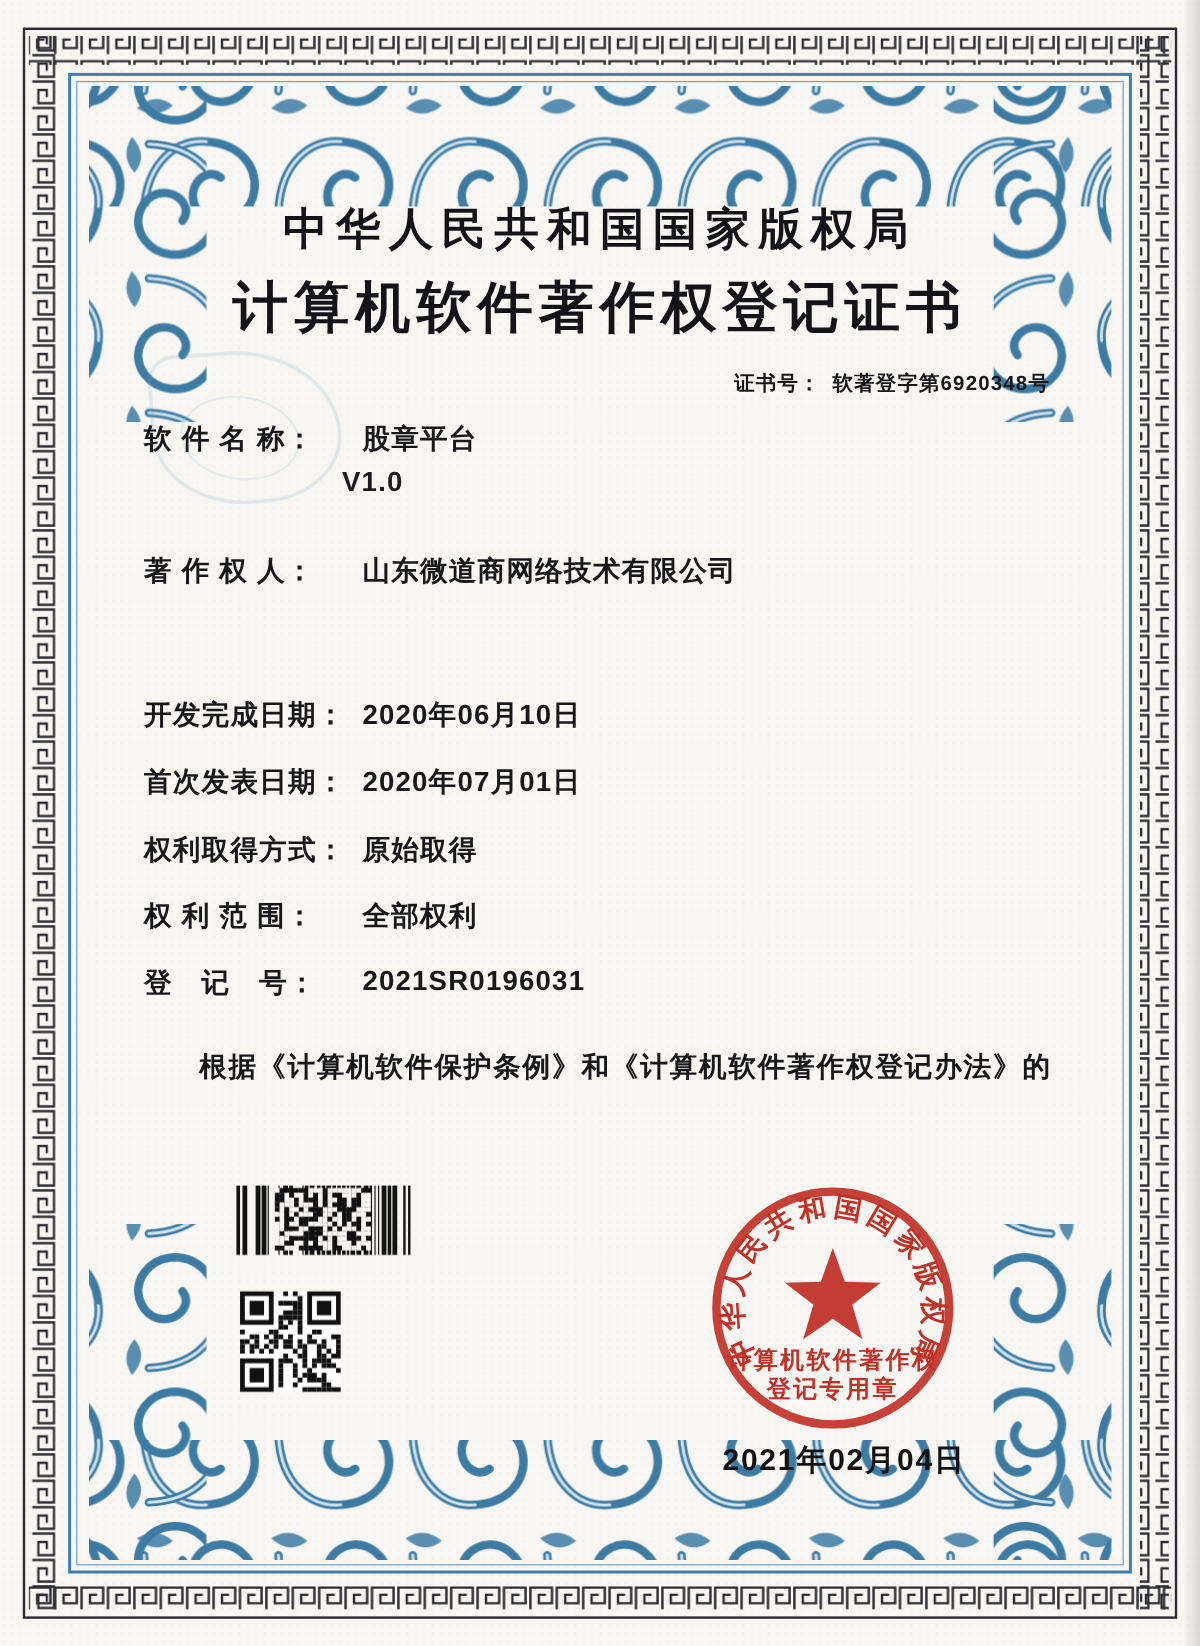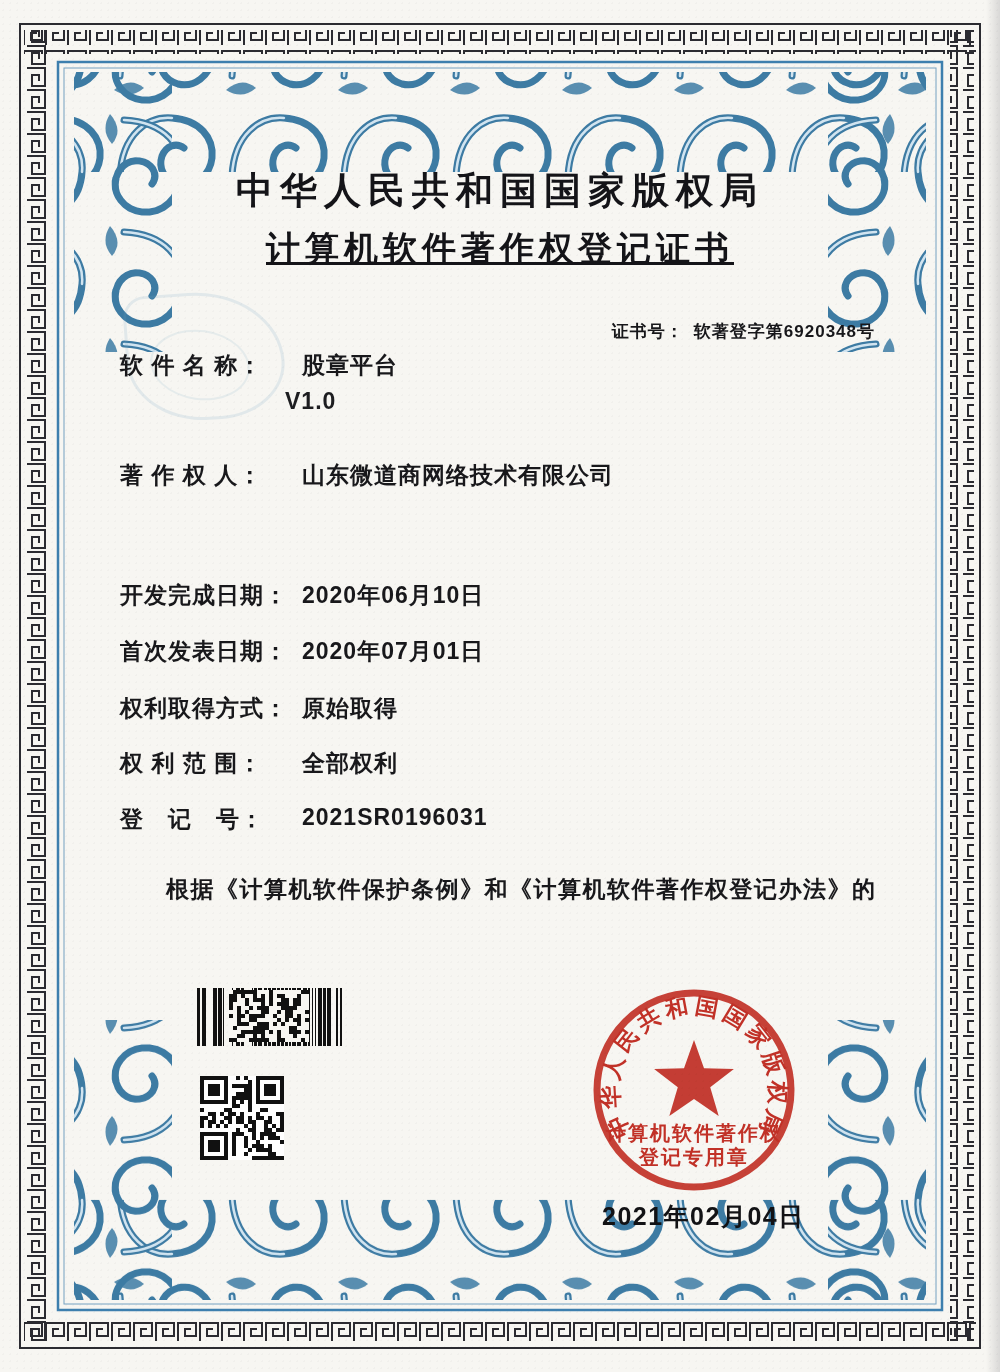--- a/index.html
+++ b/index.html
@@ -23,22 +23,22 @@
     background:linear-gradient(to left, rgba(110,110,118,.22), rgba(110,110,118,0));}
   .ghost{position:absolute;left:126px;top:292px;width:158px;height:128px;
     border:3px solid rgba(110,160,195,.16);border-radius:22px 58% 42% 50%;
     transform:rotate(-4deg);}
   .ghost2{position:absolute;left:150px;top:330px;width:100px;height:70px;
     border:2px solid rgba(110,160,195,.13);border-radius:50%;transform:rotate(8deg);}
 
   .authority-title{position:absolute;top:166px;left:0;width:100%;text-align:center;
     font-size:37px;font-weight:bold;letter-spacing:7px;color:#141418;}
   .certificate-title{position:absolute;top:226px;left:0;width:100%;text-align:center;
-    font-size:34px;font-weight:bold;letter-spacing:5px;color:#141418;text-decoration:underline;}
-  .cert-no{position:absolute;top:320px;right:125px;font-size:17px;font-weight:bold;
+    font-size:46px;font-weight:bold;letter-spacing:5px;color:#141418;}
+  .cert-no{position:absolute;top:308px;right:125px;font-size:17px;font-weight:bold;
     letter-spacing:1px;color:#17171a;}
   .cert-no .lbl{margin-right:10px;}
 
   .frow{position:absolute;left:120px;font-size:23px;font-weight:bold;letter-spacing:1px;
     white-space:nowrap;color:#18181b;}
   .frow .val{position:absolute;left:182px;white-space:nowrap;}
   .vline2{position:absolute;left:285px;font-size:23px;font-weight:bold;letter-spacing:1px;}
 
   .stmt{position:absolute;left:120px;width:780px;font-size:23px;font-weight:bold;
     letter-spacing:1.5px;color:#18181b;white-space:nowrap;}

